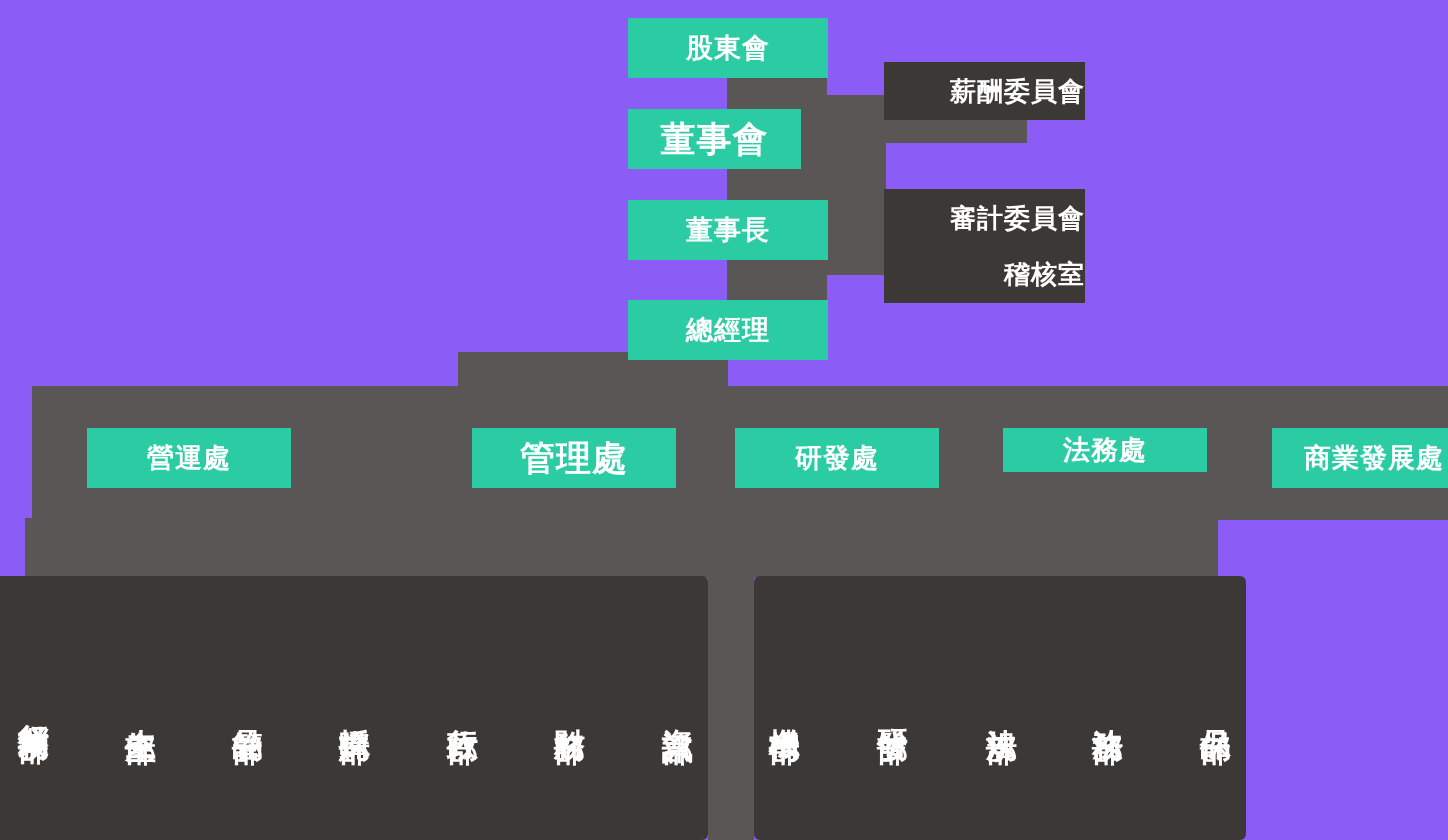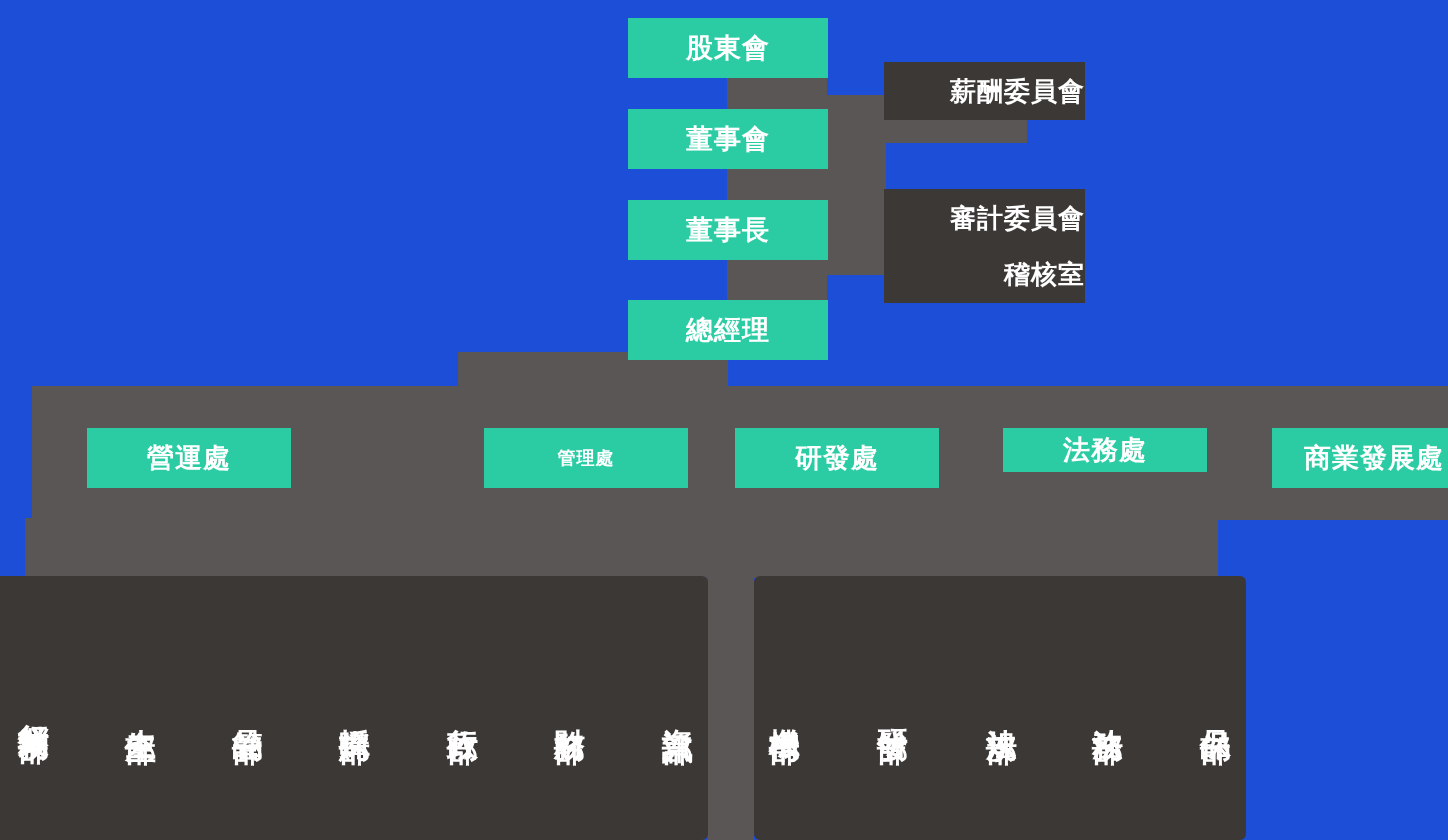--- a/index.html
+++ b/index.html
@@ -9,21 +9,21 @@
     background: #ffffff;
   }
   body {
     font-family: "Liberation Sans", "DejaVu Sans", sans-serif;
   }
   #chart {
     position: relative;
     width: 1448px;
     height: 840px;
     overflow: hidden;
-    background: #1d4ed8;
+    background: #8b5cf6;
   }
   
   .bar {
     position: absolute;
     background: #5A5656;
   }
   
   .node {
     position: absolute;
     display: flex;
@@ -81,21 +81,21 @@
   <div class="bar" style="left:25px; top:518px; width:1193px; height:60px;"></div>
 
   <div class="bar" style="left:1150px; top:470px; width:68px; height:110px;"></div>
 
   <div class="bar" style="left:708px; top:518px; width:46px; height:322px;"></div>
 
   <div class="node node-green" style="left:628px; top:18px; width:200px; height:60px; font-size:27px;">
     <span>股東會</span>
   </div>
 
-  <div class="node node-green" style="left:628px; top:109px; width:200px; height:60px; font-size:27px;">
+  <div class="node node-green" style="left:628px; top:109px; width:173px; height:60px; font-size:35px;">
     <span>董事會</span>
   </div>
 
   <div class="node node-green" style="left:628px; top:200px; width:200px; height:60px; font-size:27px;">
     <span>董事長</span>
   </div>
 
   <div class="node node-green" style="left:628px; top:291px; width:200px; height:60px; font-size:27px;margin-top:9px;">
     <span>總經理</span>
   </div>
@@ -109,21 +109,21 @@
   </div>
 
   <div class="node node-dark" style="left:884px; top:245px; width:201px; height:58px; font-size:26px;">
     <span>稽核室</span>
   </div>
 
   <div class="node node-green" style="left:87px; top:428px; width:204px; height:60px; font-size:27px;">
     <span>營運處</span>
   </div>
 
-  <div class="node node-green" style="left:484px; top:428px; width:204px; height:60px; font-size:18px;">
+  <div class="node node-green" style="left:472px; top:428px; width:204px; height:60px; font-size:35px;">
     <span>管理處</span>
   </div>
 
   <div class="node node-green" style="left:735px; top:428px; width:204px; height:60px; font-size:27px;">
     <span>研發處</span>
   </div>
 
   <div class="node node-green" style="left:1003px; top:428px; width:204px; height:44px; font-size:27px;">
     <span>法務處</span>
   </div>

